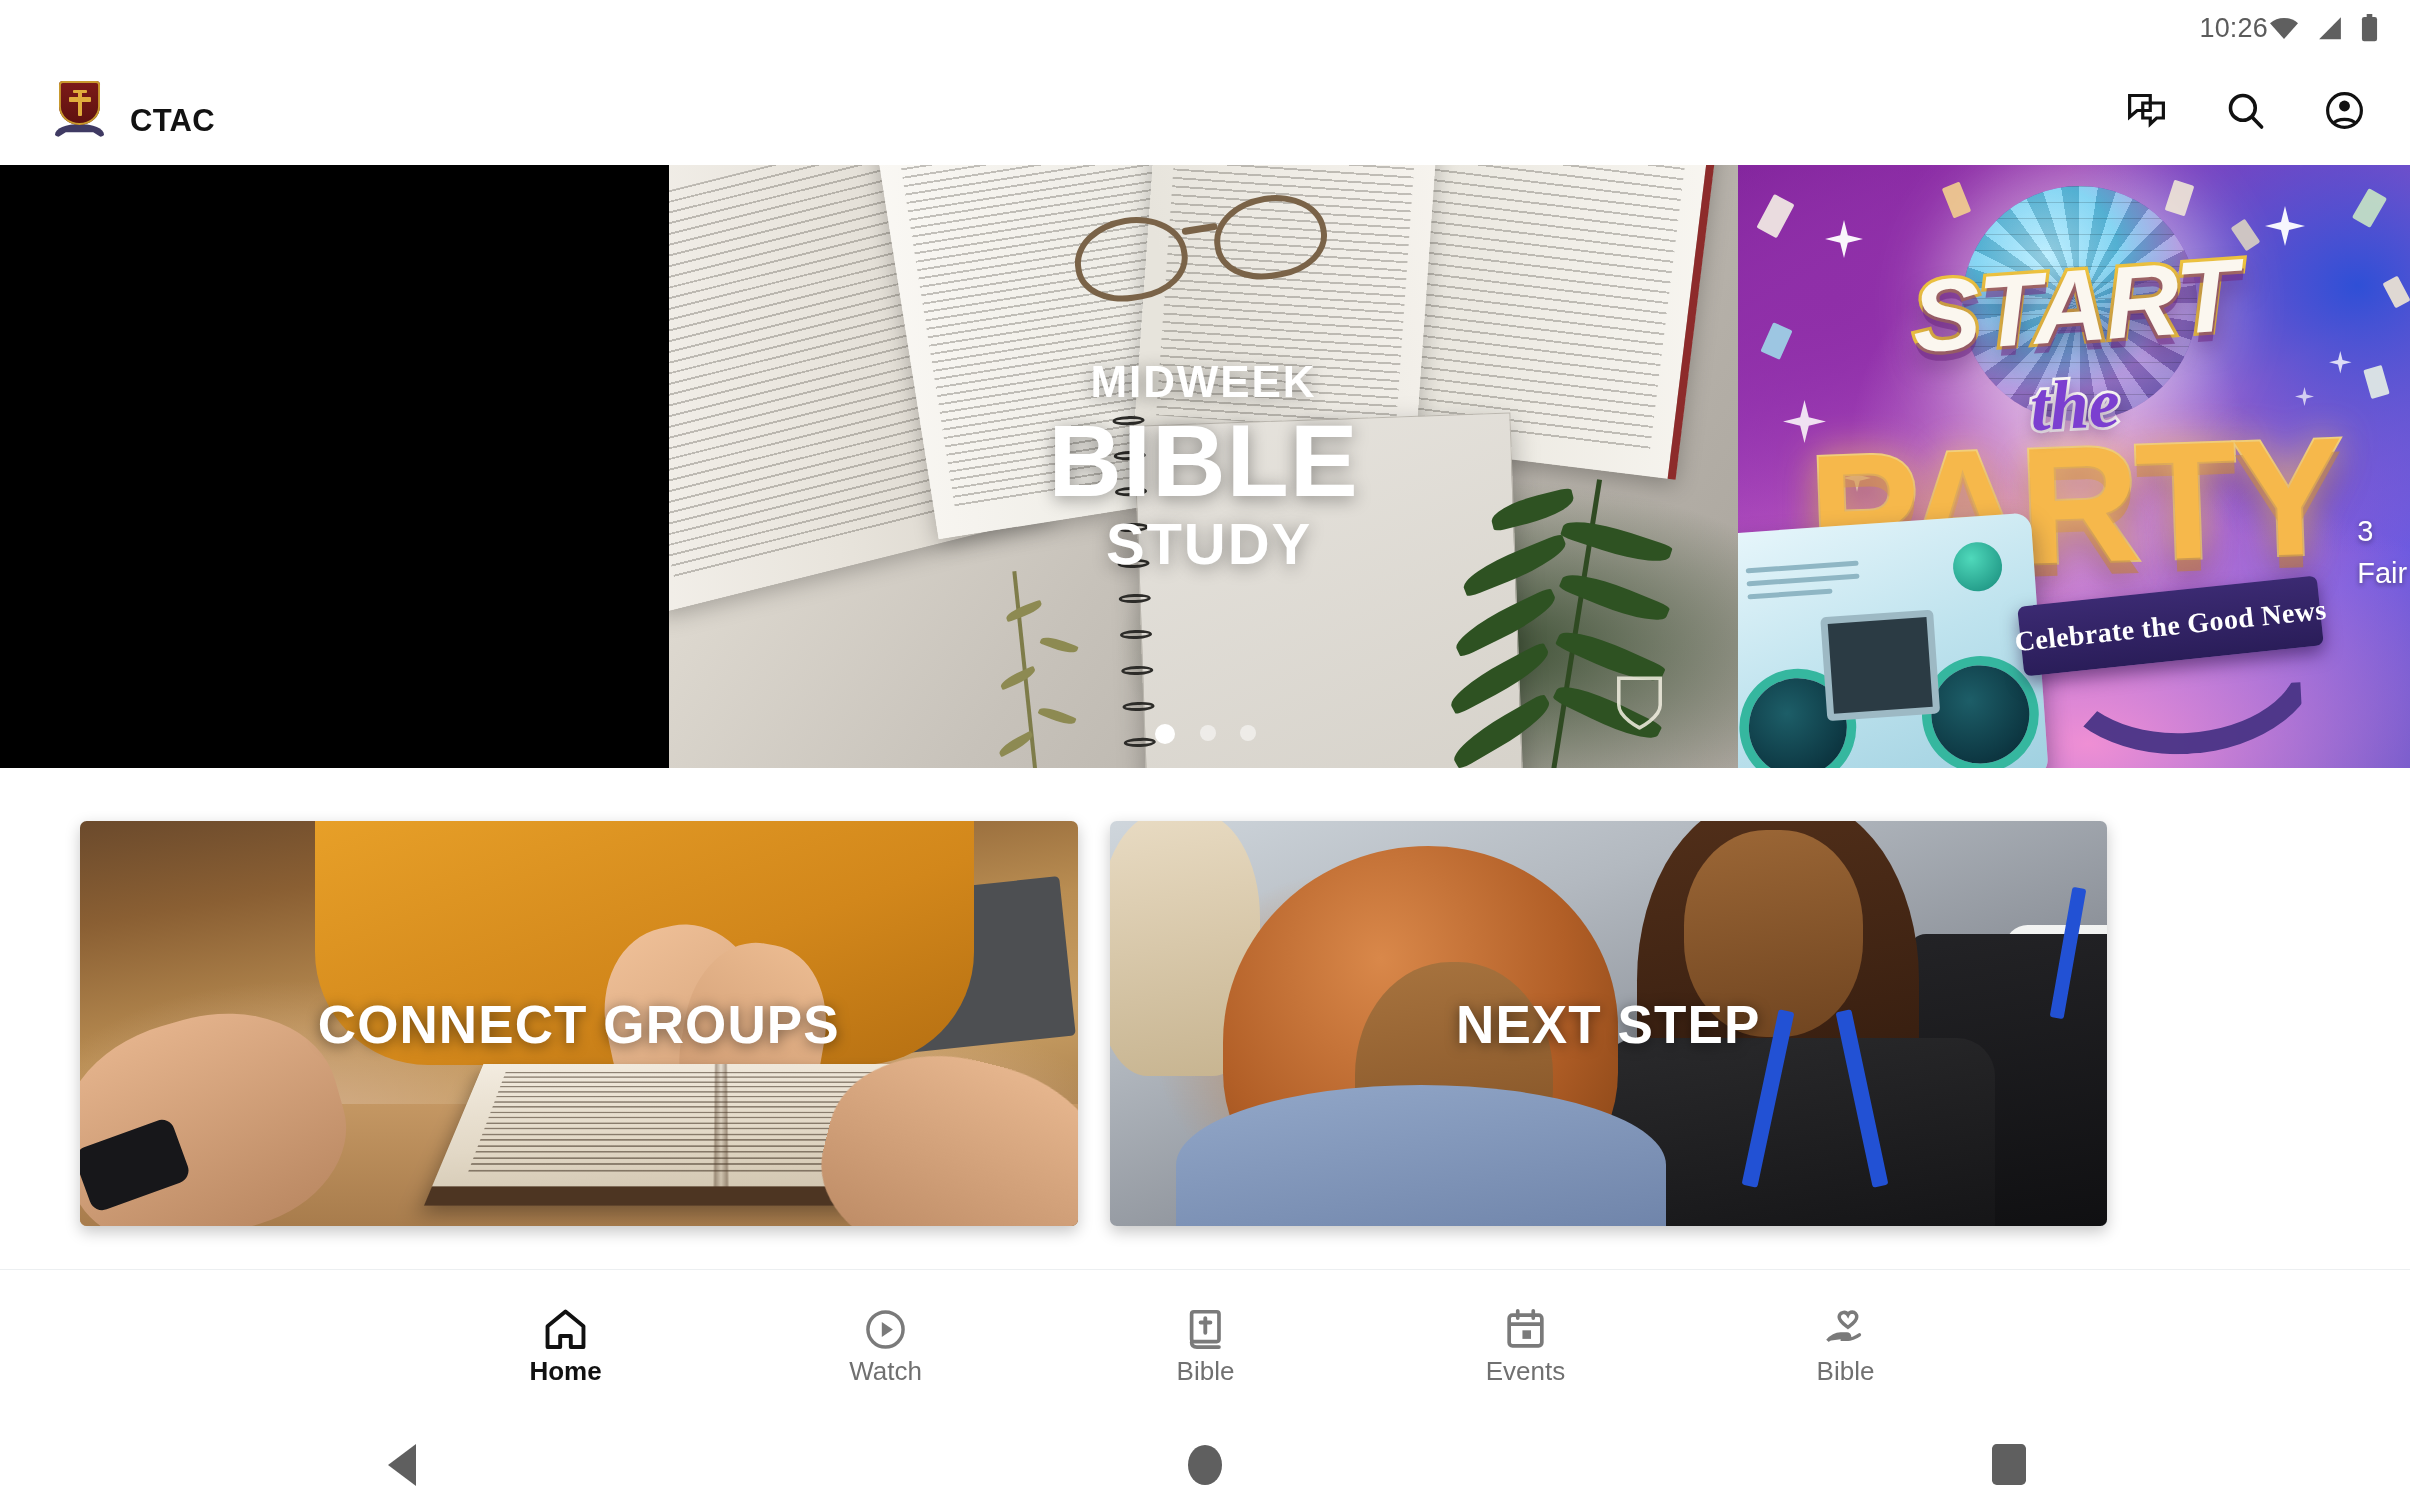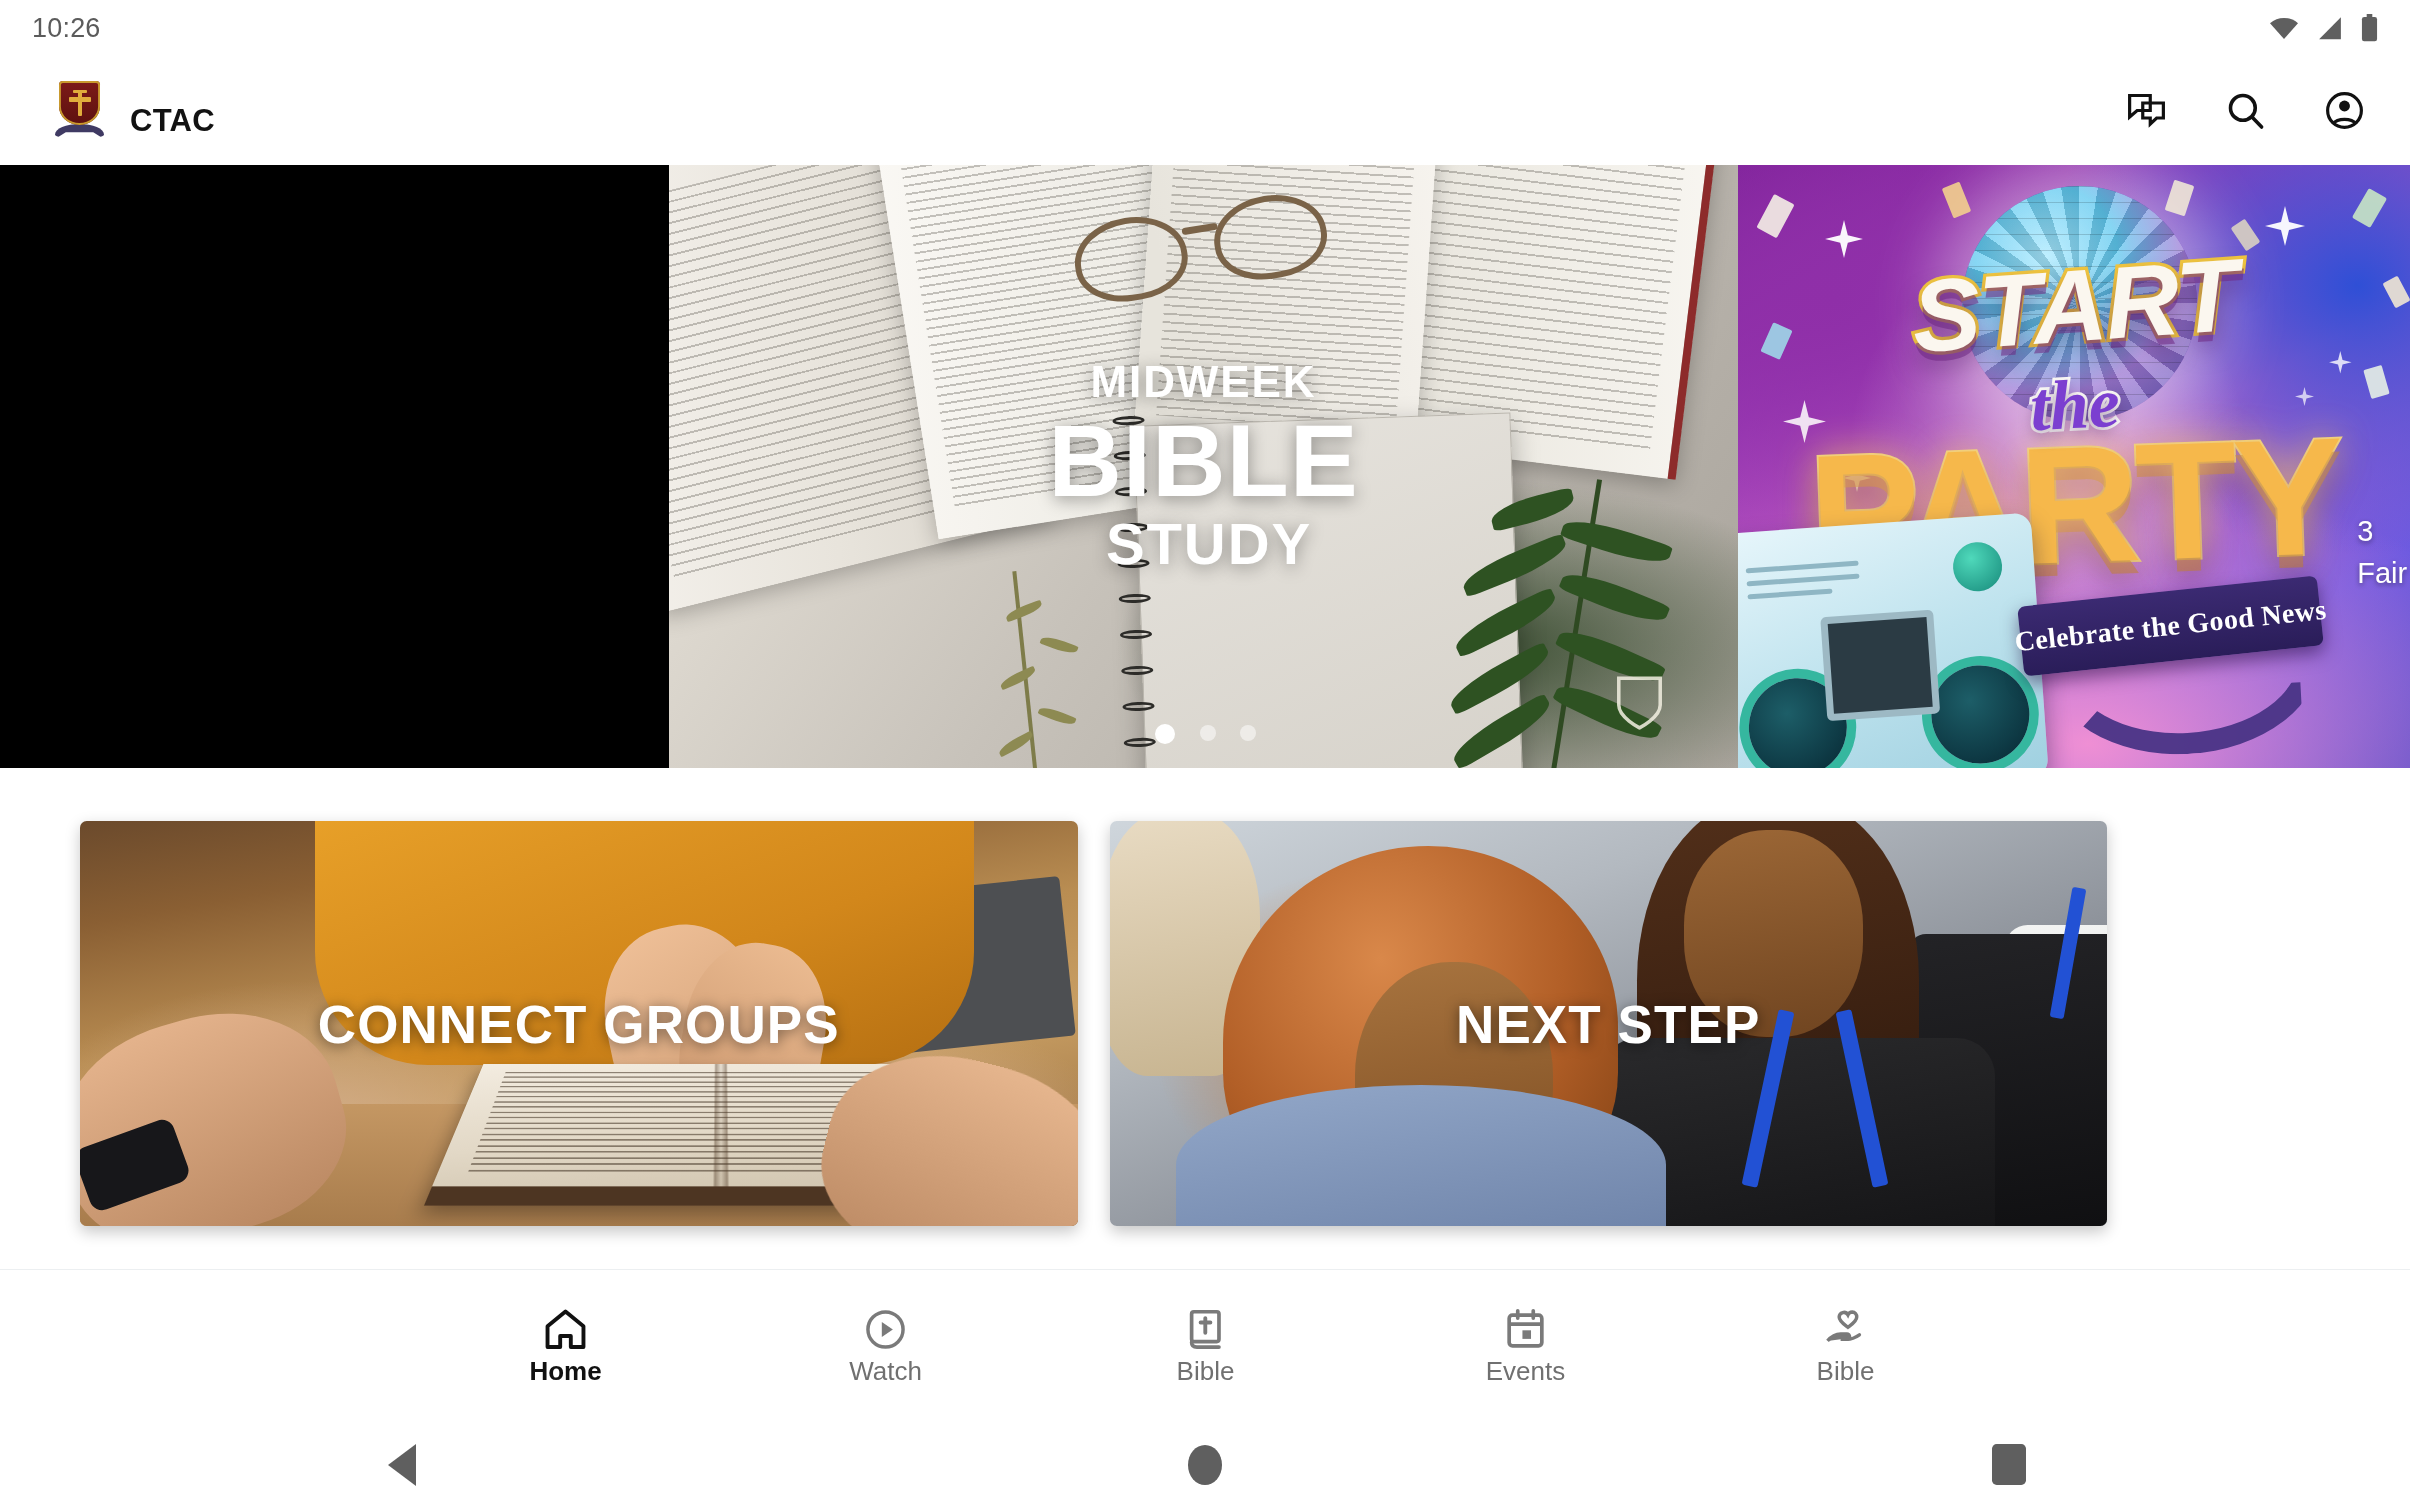--- a/index.html
+++ b/index.html
@@ -7,21 +7,21 @@
   body {
     font-family: "Liberation Sans", sans-serif;
     background:#ffffff;
     -webkit-font-smoothing:antialiased;
   }
   .screen { position:relative; width:2411px; height:1507px; background:#fff; overflow:hidden; }
 
   
   .statusbar{
     position:absolute; top:0; left:0; width:2411px; height:56px;
-    display:flex; align-items:center; justify-content:space-between;
+    display:flex; align-items:center; justify-content:flex-end;
     padding:0 32px; background:#ffffff; z-index:40;
   }
   .status-time{ font-size:27px; color:#5b5b5b; letter-spacing:0.2px; font-weight:400;}
   .status-icons{ display:flex; align-items:center; gap:16px; }
   .status-icons svg{ display:block; }
 
   
   .appbar{
     position:absolute; top:56px; left:0; width:2411px; height:108px;
     display:flex; align-items:center; justify-content:space-between;

